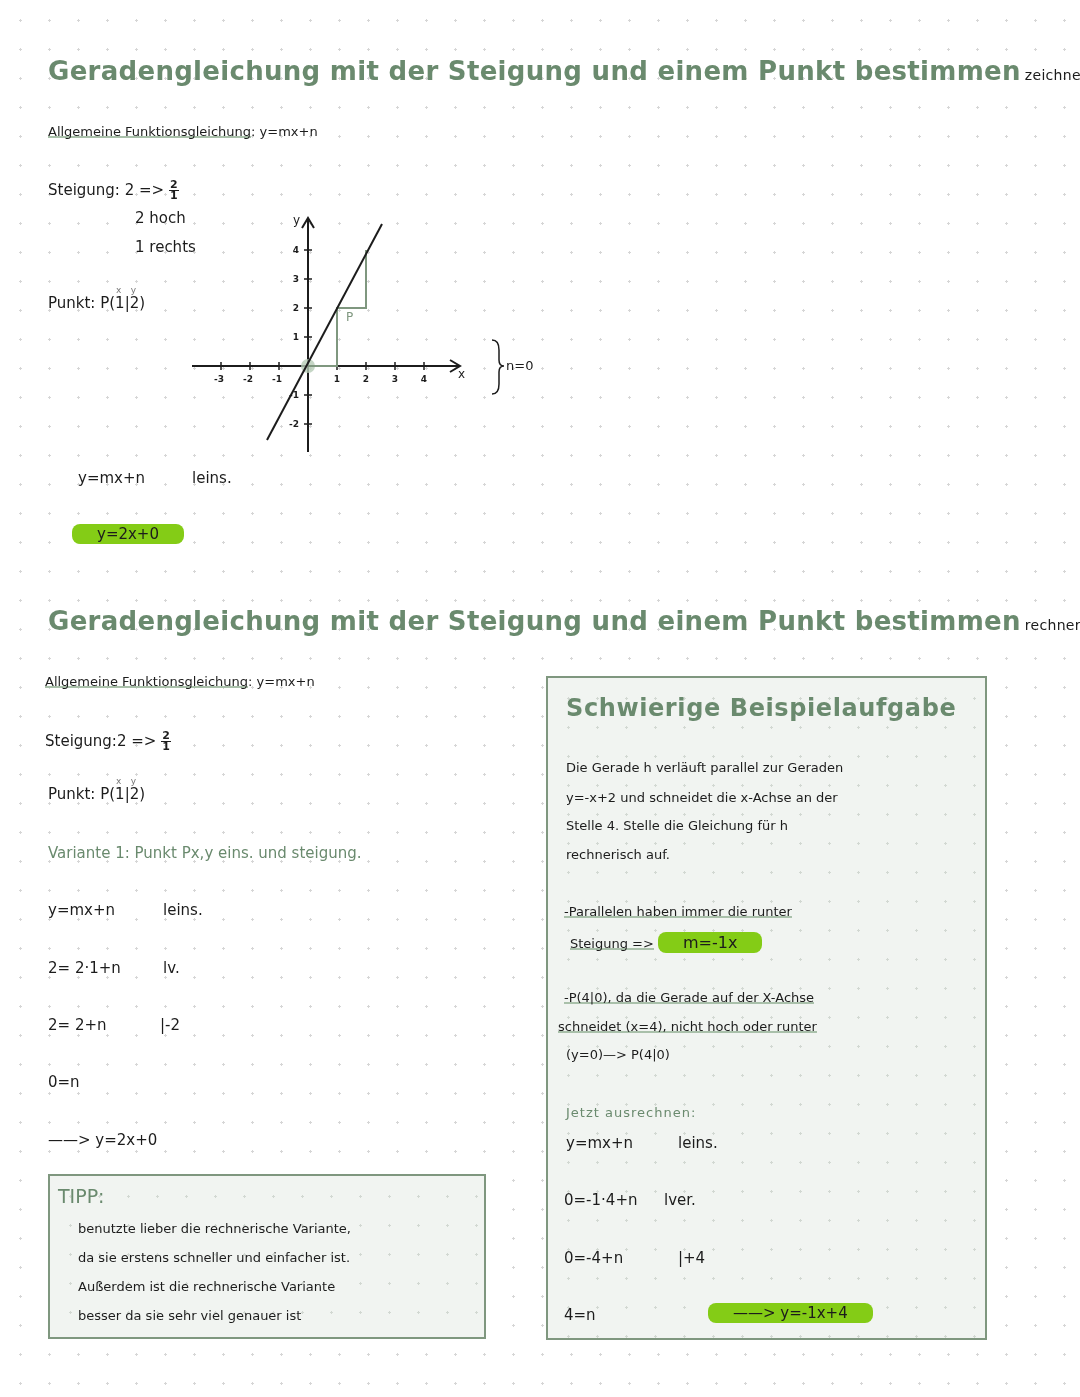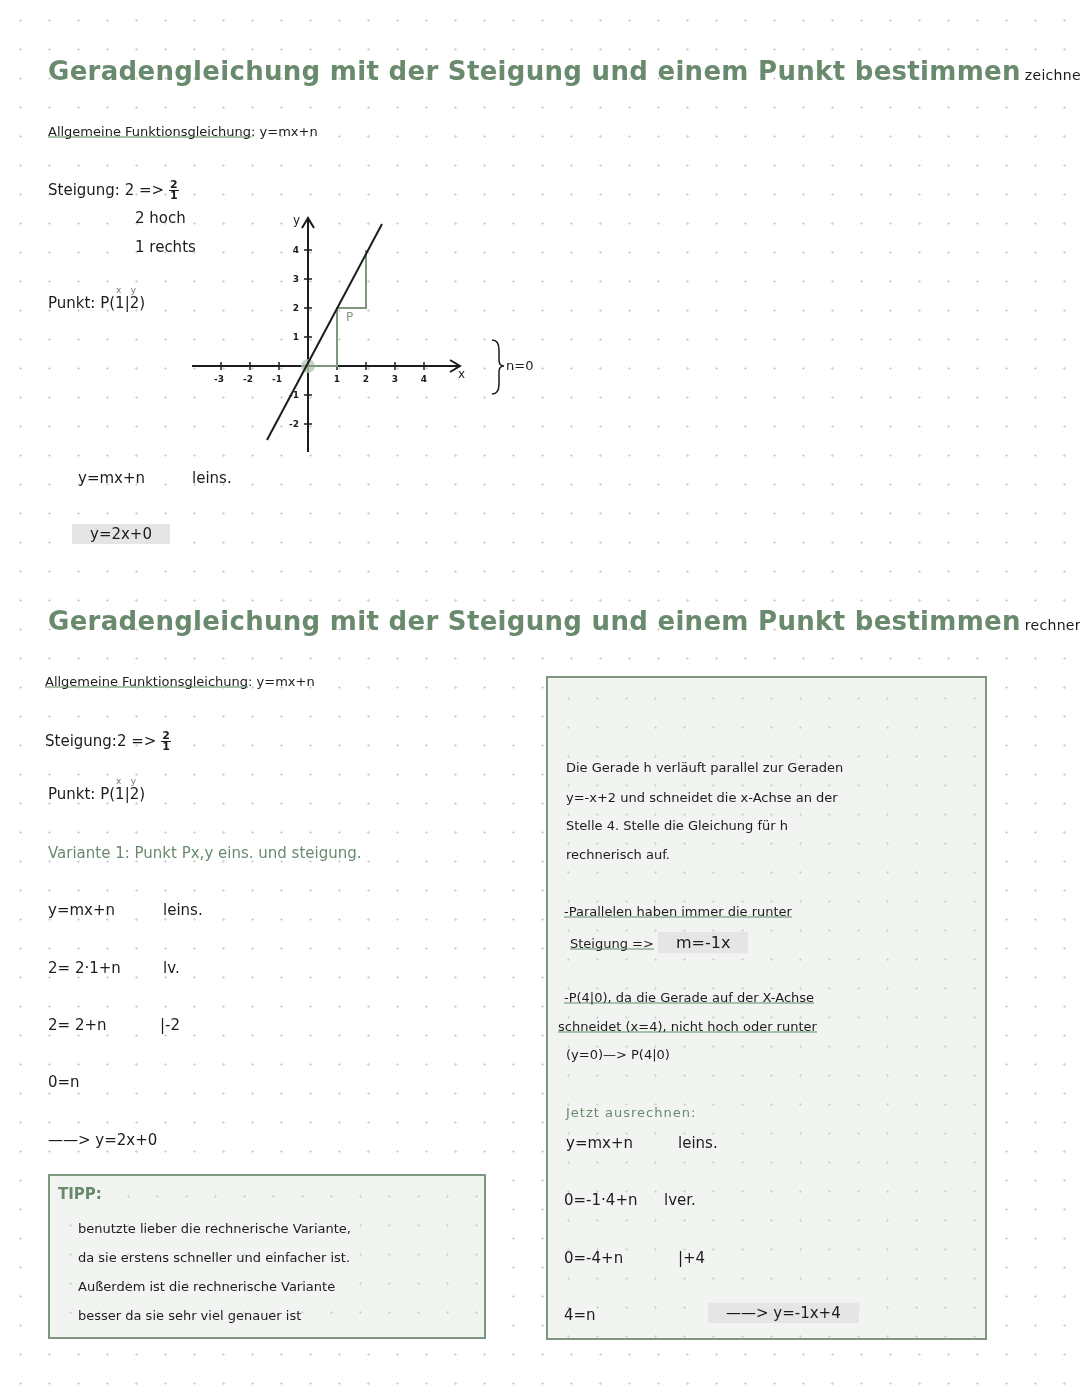--- a/index.html
+++ b/index.html
@@ -10,28 +10,28 @@
     background-size:29px 29px;background-position:6px 6px;
     font-family:"DejaVu Sans",sans-serif;color:#1c1c1c;
   }
   .abs{position:absolute;white-space:nowrap;}
   .h1{font-size:26px;color:#6a8a6e;font-weight:bold;letter-spacing:0.3px;}
   .h1 .sub{font-size:14px;color:#1c1c1c;font-weight:normal;margin-left:4px;}
   .t{font-size:15px;}
   .ts{font-size:13px;}
   .green{color:#6a8a6e;}
   .hl-under{background:linear-gradient(transparent 78%,#a9c0aa 78%,#a9c0aa 96%,transparent 96%);}
-  .pill{background:#e5e5e5;border-radius:0;padding:1px 18px;}
+  .pill{background:#84cc16;border-radius:8px;padding:1px 25px;}
   .frac{display:inline-flex;flex-direction:column;align-items:center;vertical-align:middle;font-size:11px;line-height:10px;font-weight:bold;}
   .frac .num{border-bottom:1.5px solid #1c1c1c;padding:0 1px;}
   .sup-wrap{position:relative;display:inline-block;}
   .sup{position:absolute;top:-9px;left:1px;font-size:9px;color:#777;}
   .box{position:absolute;background:#f1f4f1;border:2px solid #7f977f;box-sizing:border-box;
     background-image:radial-gradient(circle,#d2d8d2 1px,transparent 1.4px);background-size:29px 29px;background-position:6px 6px;}
-  .tipp-label{font-size:15px;color:#6a8a6e;font-weight:bold;}
+  .tipp-label{font-size:19px;color:#6a8a6e;font-weight:normal;}
   .box-title{font-size:24px;color:#6a8a6e;font-weight:bold;letter-spacing:0.6px;}
   svg text{font-family:"DejaVu Sans",sans-serif;}
 </style>
 </head>
 <body>
 
 <div class="abs h1" style="left:48px;top:56px;">
   <span>Geradengleichung mit der Steigung und einem Punkt bestimmen</span><span class="sub">zeichnerisch</span>
 </div>
 
@@ -145,20 +145,21 @@
 
 <div class="box" style="left:48px;top:1174px;width:438px;height:165px;">
   <div class="abs tipp-label" style="left:8px;top:9px;">TIPP:</div>
   <div class="abs ts" style="left:28px;top:45px;">benutzte lieber die rechnerische Variante,</div>
   <div class="abs ts" style="left:28px;top:74px;">da sie erstens schneller und einfacher ist.</div>
   <div class="abs ts" style="left:28px;top:103px;">Außerdem ist die rechnerische Variante</div>
   <div class="abs ts" style="left:28px;top:132px;">besser da sie sehr viel genauer ist</div>
 </div>
 
 <div class="box" style="left:546px;top:676px;width:441px;height:664px;">
+  <div class="abs box-title" style="left:18px;top:16px;">Schwierige Beispielaufgabe</div>
   <div class="abs ts" style="left:18px;top:82px;">Die Gerade h verläuft parallel zur Geraden</div>
   <div class="abs ts" style="left:18px;top:112px;">y=-x+2 und schneidet die x-Achse an der</div>
   <div class="abs ts" style="left:18px;top:140px;">Stelle 4. Stelle die Gleichung für h</div>
   <div class="abs ts" style="left:18px;top:169px;">rechnerisch auf.</div>
 
   <div class="abs ts" style="left:16px;top:226px;"><span class="hl-under">-Parallelen haben immer die runter</span></div>
   <div class="abs ts" style="left:22px;top:255px;"><span class="hl-under">Steigung =&gt;</span> <span class="pill" style="font-size:16px;">m=-1x</span></div>
 
   <div class="abs ts" style="left:16px;top:312px;"><span class="hl-under">-P(4|0), da die Gerade auf der X-Achse</span></div>
   <div class="abs ts" style="left:10px;top:341px;"><span class="hl-under">schneidet (x=4), nicht hoch oder runter</span></div>

